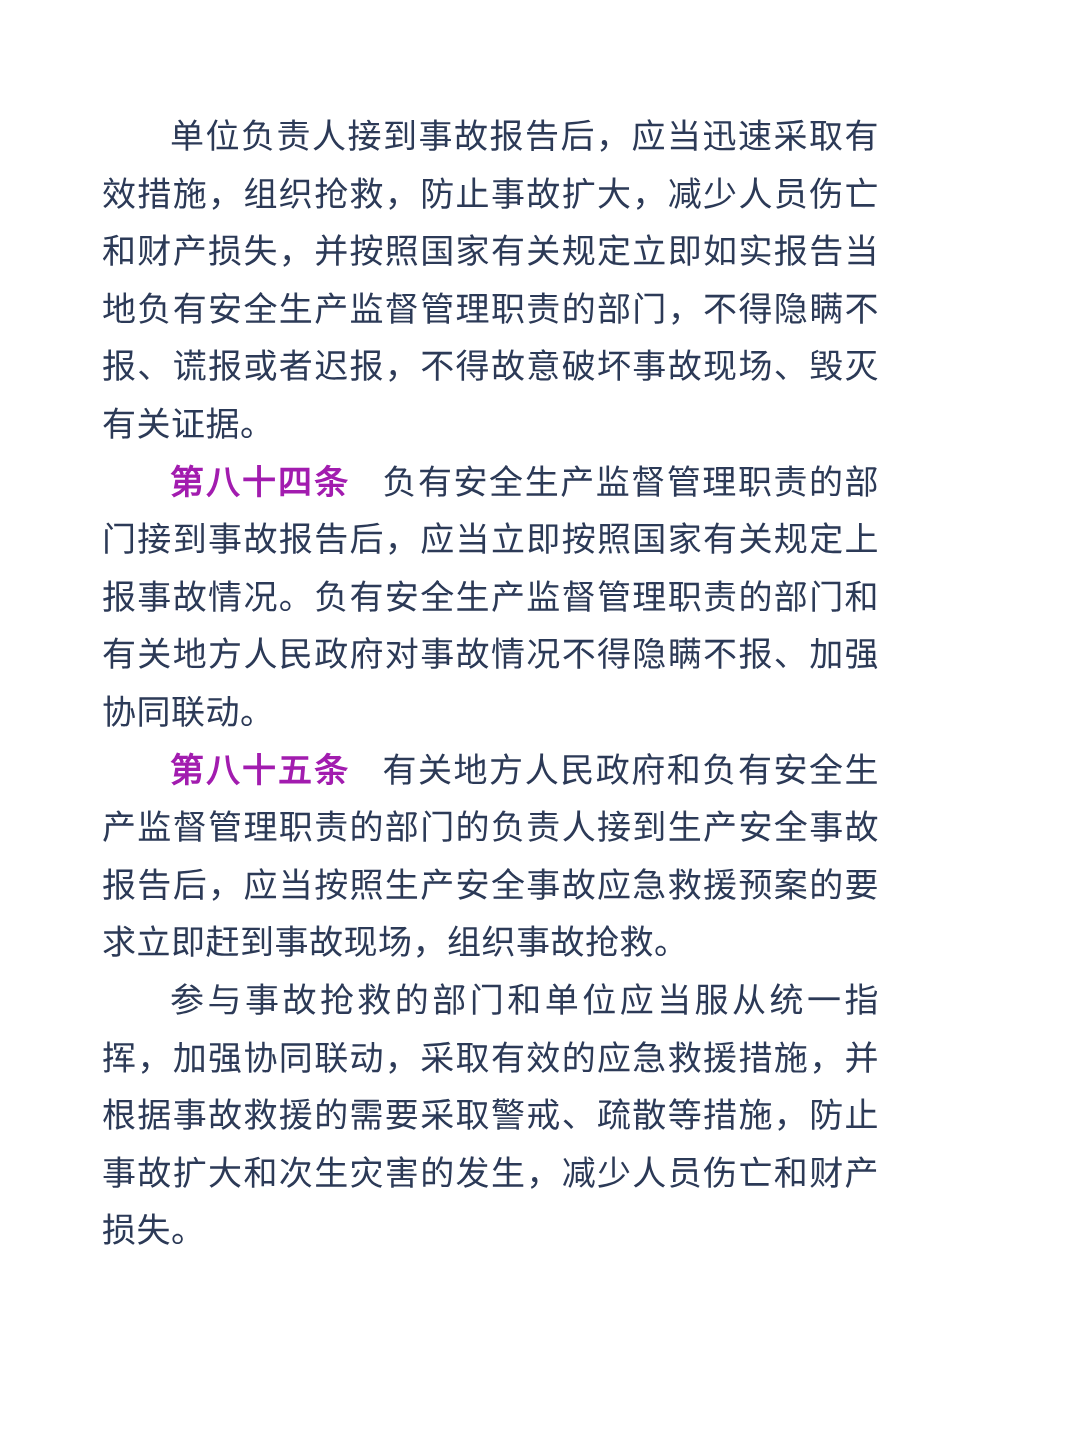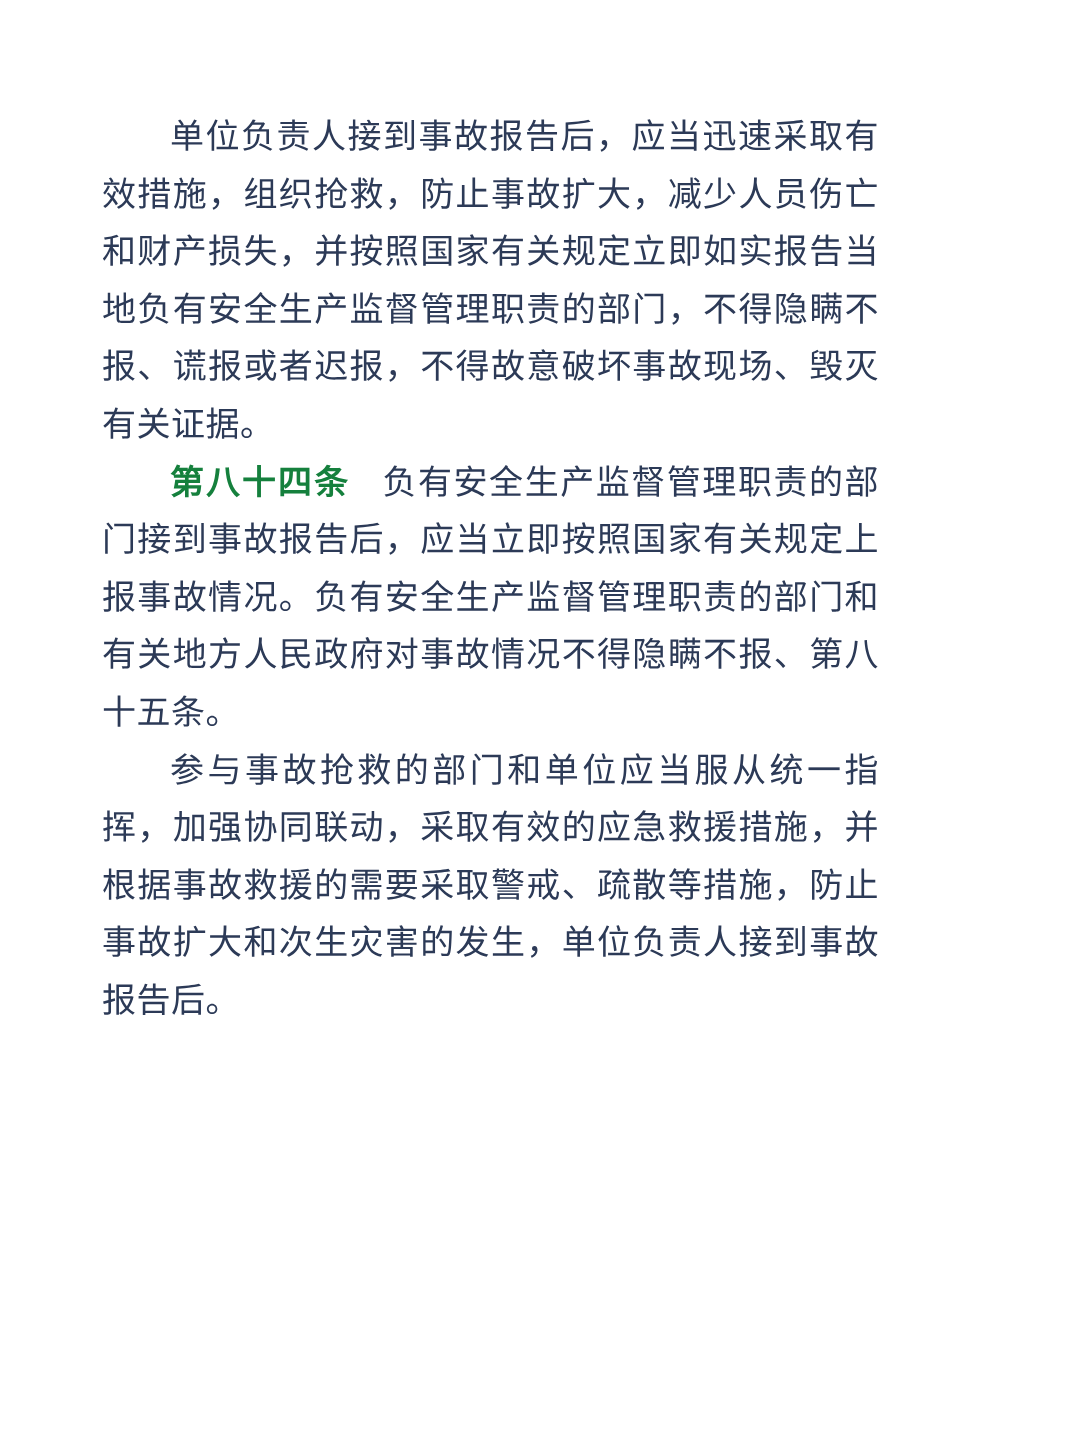--- a/index.html
+++ b/index.html
@@ -27,32 +27,33 @@
     line-height: 57.6px;
     letter-spacing: 0.5px;
     color: #2c3a57;
     text-align: justify;
     text-justify: inter-ideograph;
     text-indent: 2em;
   }
   .article-no {
     font-family: "Liberation Sans", "DejaVu Sans", sans-serif;
     font-weight: 700;
-    color: #15803d;
+    color: #a21caf;
     margin-right: 0.95em;
     letter-spacing: 1px;
   }
 </style>
 </head>
 <body>
 
 <div class="page">
 
   <p><span>单位负责人接到事故报告后，应当迅速采取有效措施，组织抢救，防止事故扩大，减少人员伤亡和财产损失，并按照国家有关规定立即如实报告当地负有安全生产监督管理职责的部门，不得隐瞒不报、谎报或者迟报，不得故意破坏事故现场、毁灭有关证据。</span></p>
 
-  <p><span class="article-no">第八十四条</span><span>负有安全生产监督管理职责的部门接到事故报告后，应当立即按照国家有关规定上报事故情况。负有安全生产监督管理职责的部门和有关地方人民政府对事故情况不得隐瞒不报、第八十五条。</span></p>
+  <p><span class="article-no">第八十四条</span><span>负有安全生产监督管理职责的部门接到事故报告后，应当立即按照国家有关规定上报事故情况。负有安全生产监督管理职责的部门和有关地方人民政府对事故情况不得隐瞒不报、加强协同联动。</span></p>
 
+  <p><span class="article-no">第八十五条</span><span>有关地方人民政府和负有安全生产监督管理职责的部门的负责人接到生产安全事故报告后，应当按照生产安全事故应急救援预案的要求立即赶到事故现场，组织事故抢救。</span></p>
 
-  <p><span>参与事故抢救的部门和单位应当服从统一指挥，加强协同联动，采取有效的应急救援措施，并根据事故救援的需要采取警戒、疏散等措施，防止事故扩大和次生灾害的发生，单位负责人接到事故报告后。</span></p>
+  <p><span>参与事故抢救的部门和单位应当服从统一指挥，加强协同联动，采取有效的应急救援措施，并根据事故救援的需要采取警戒、疏散等措施，防止事故扩大和次生灾害的发生，减少人员伤亡和财产损失。</span></p>
 
 
 
 </div>
 
 </body></html>

